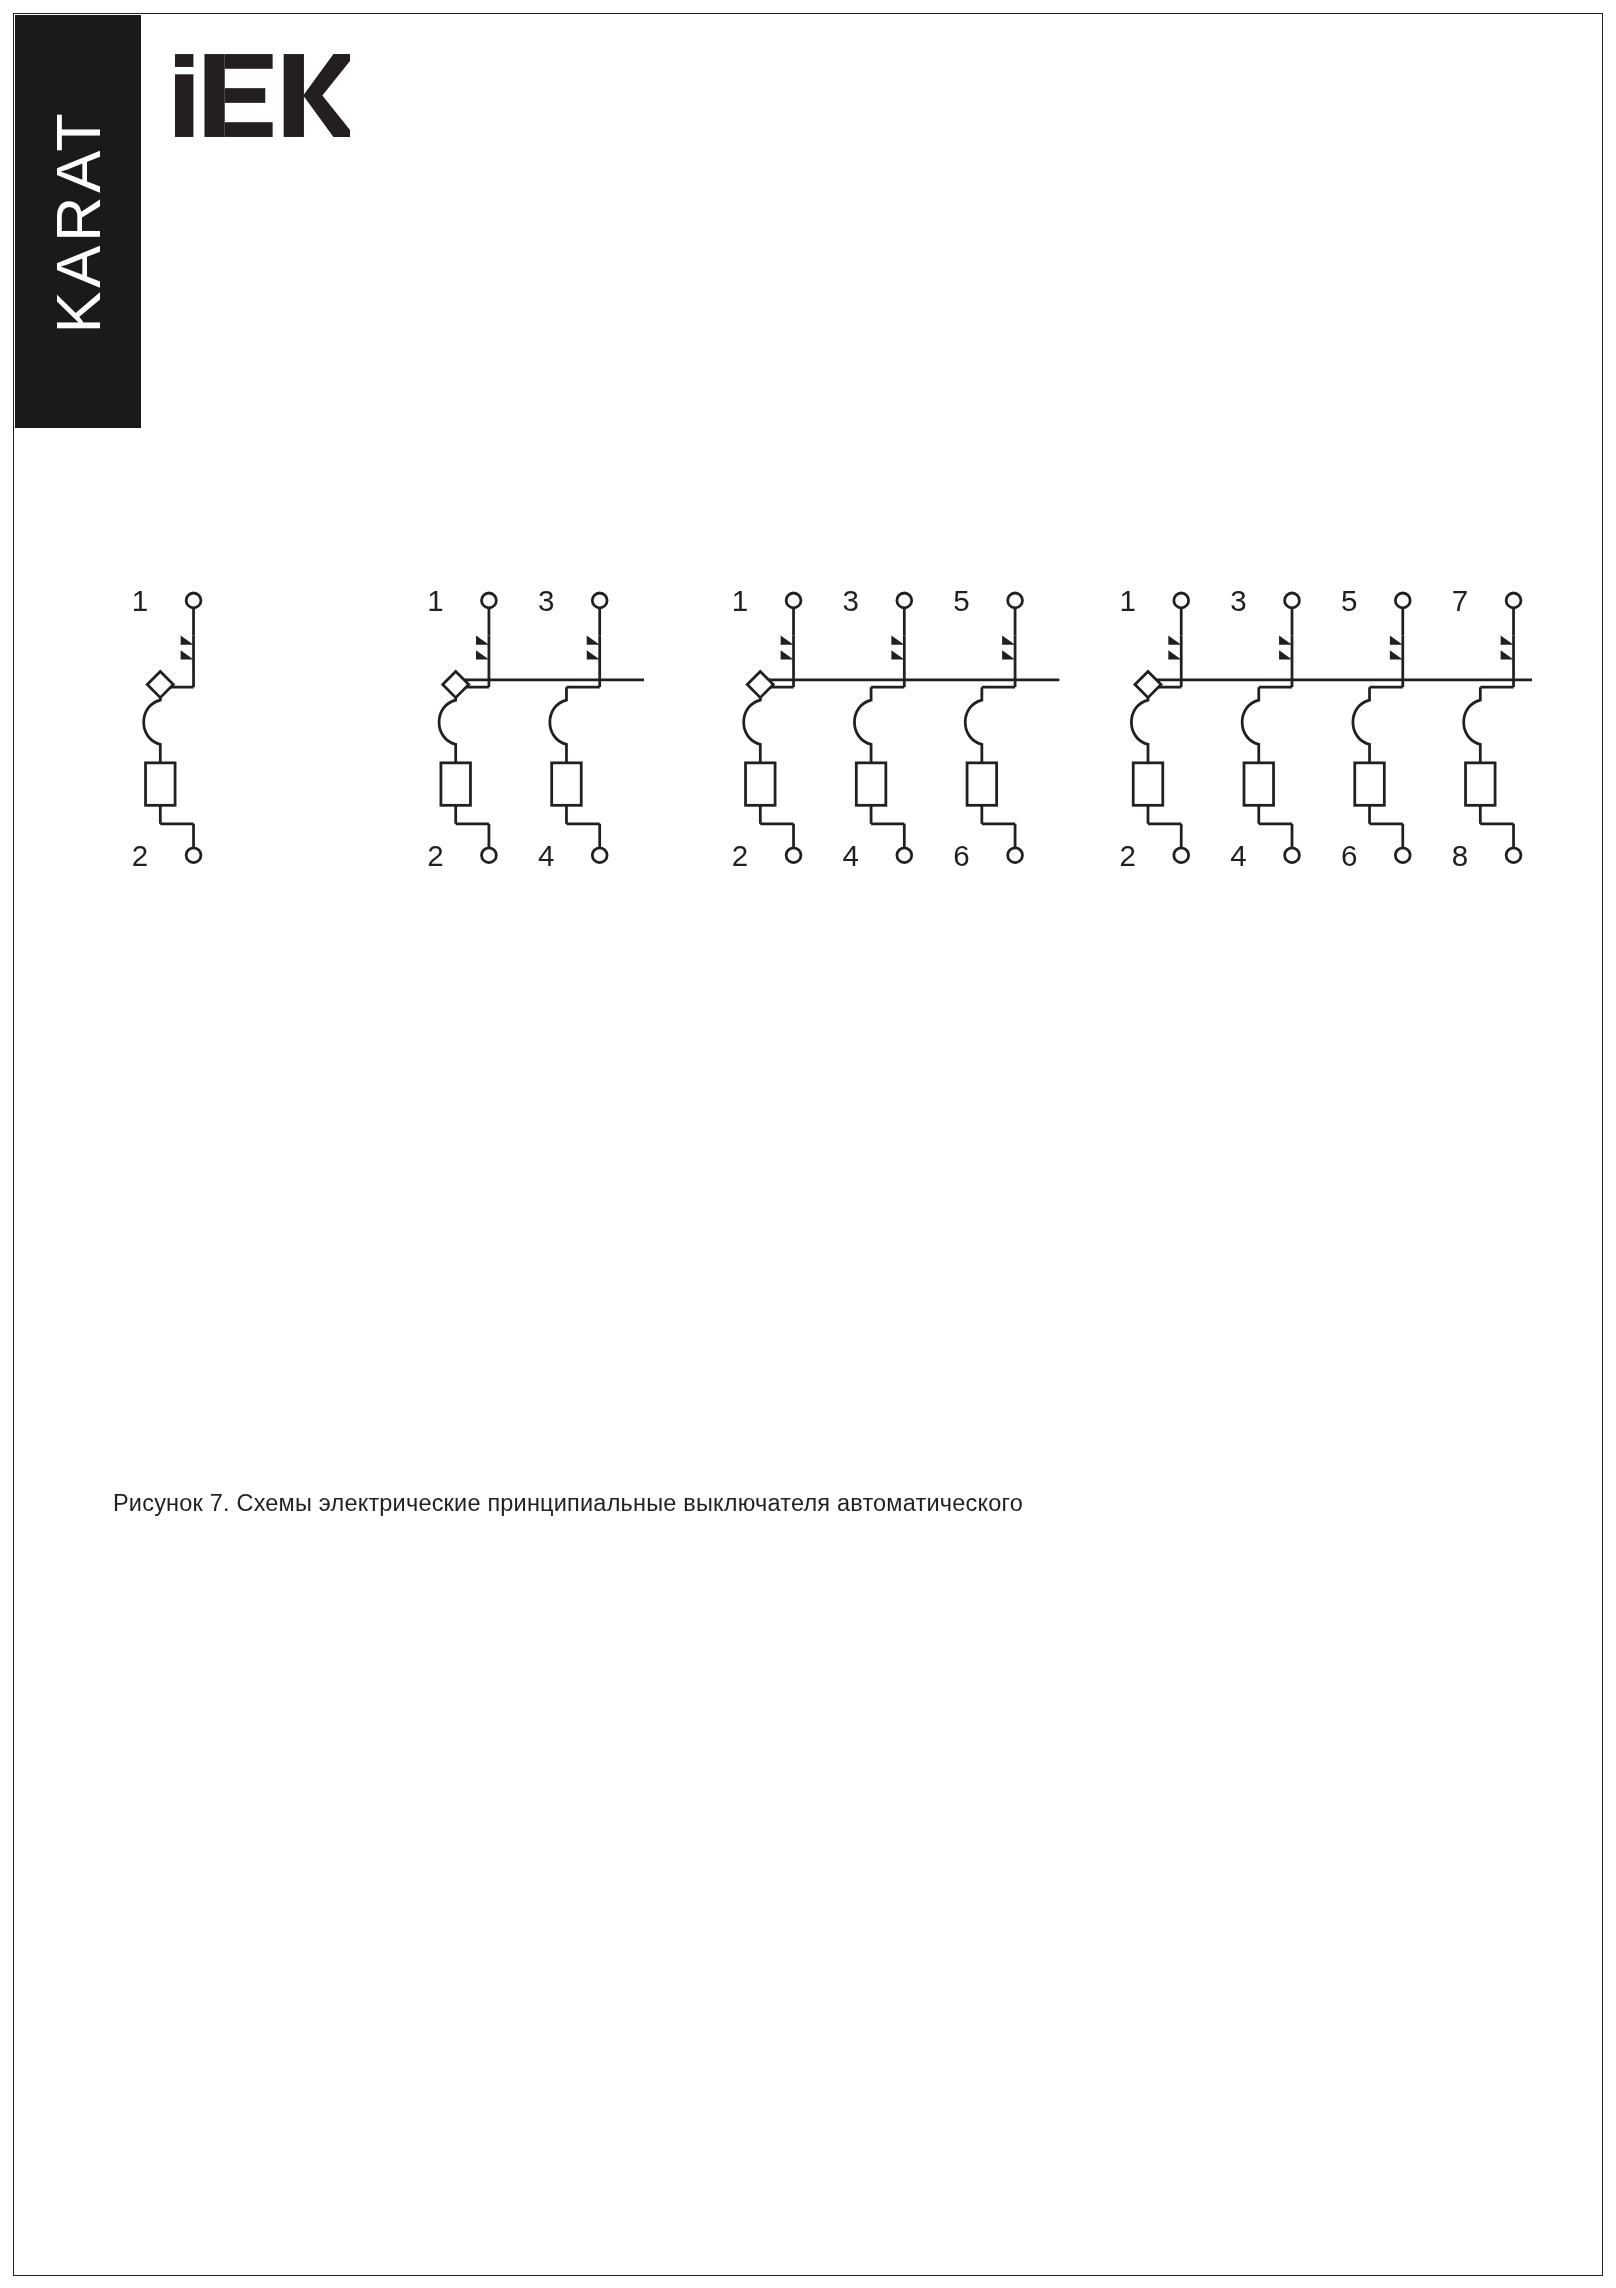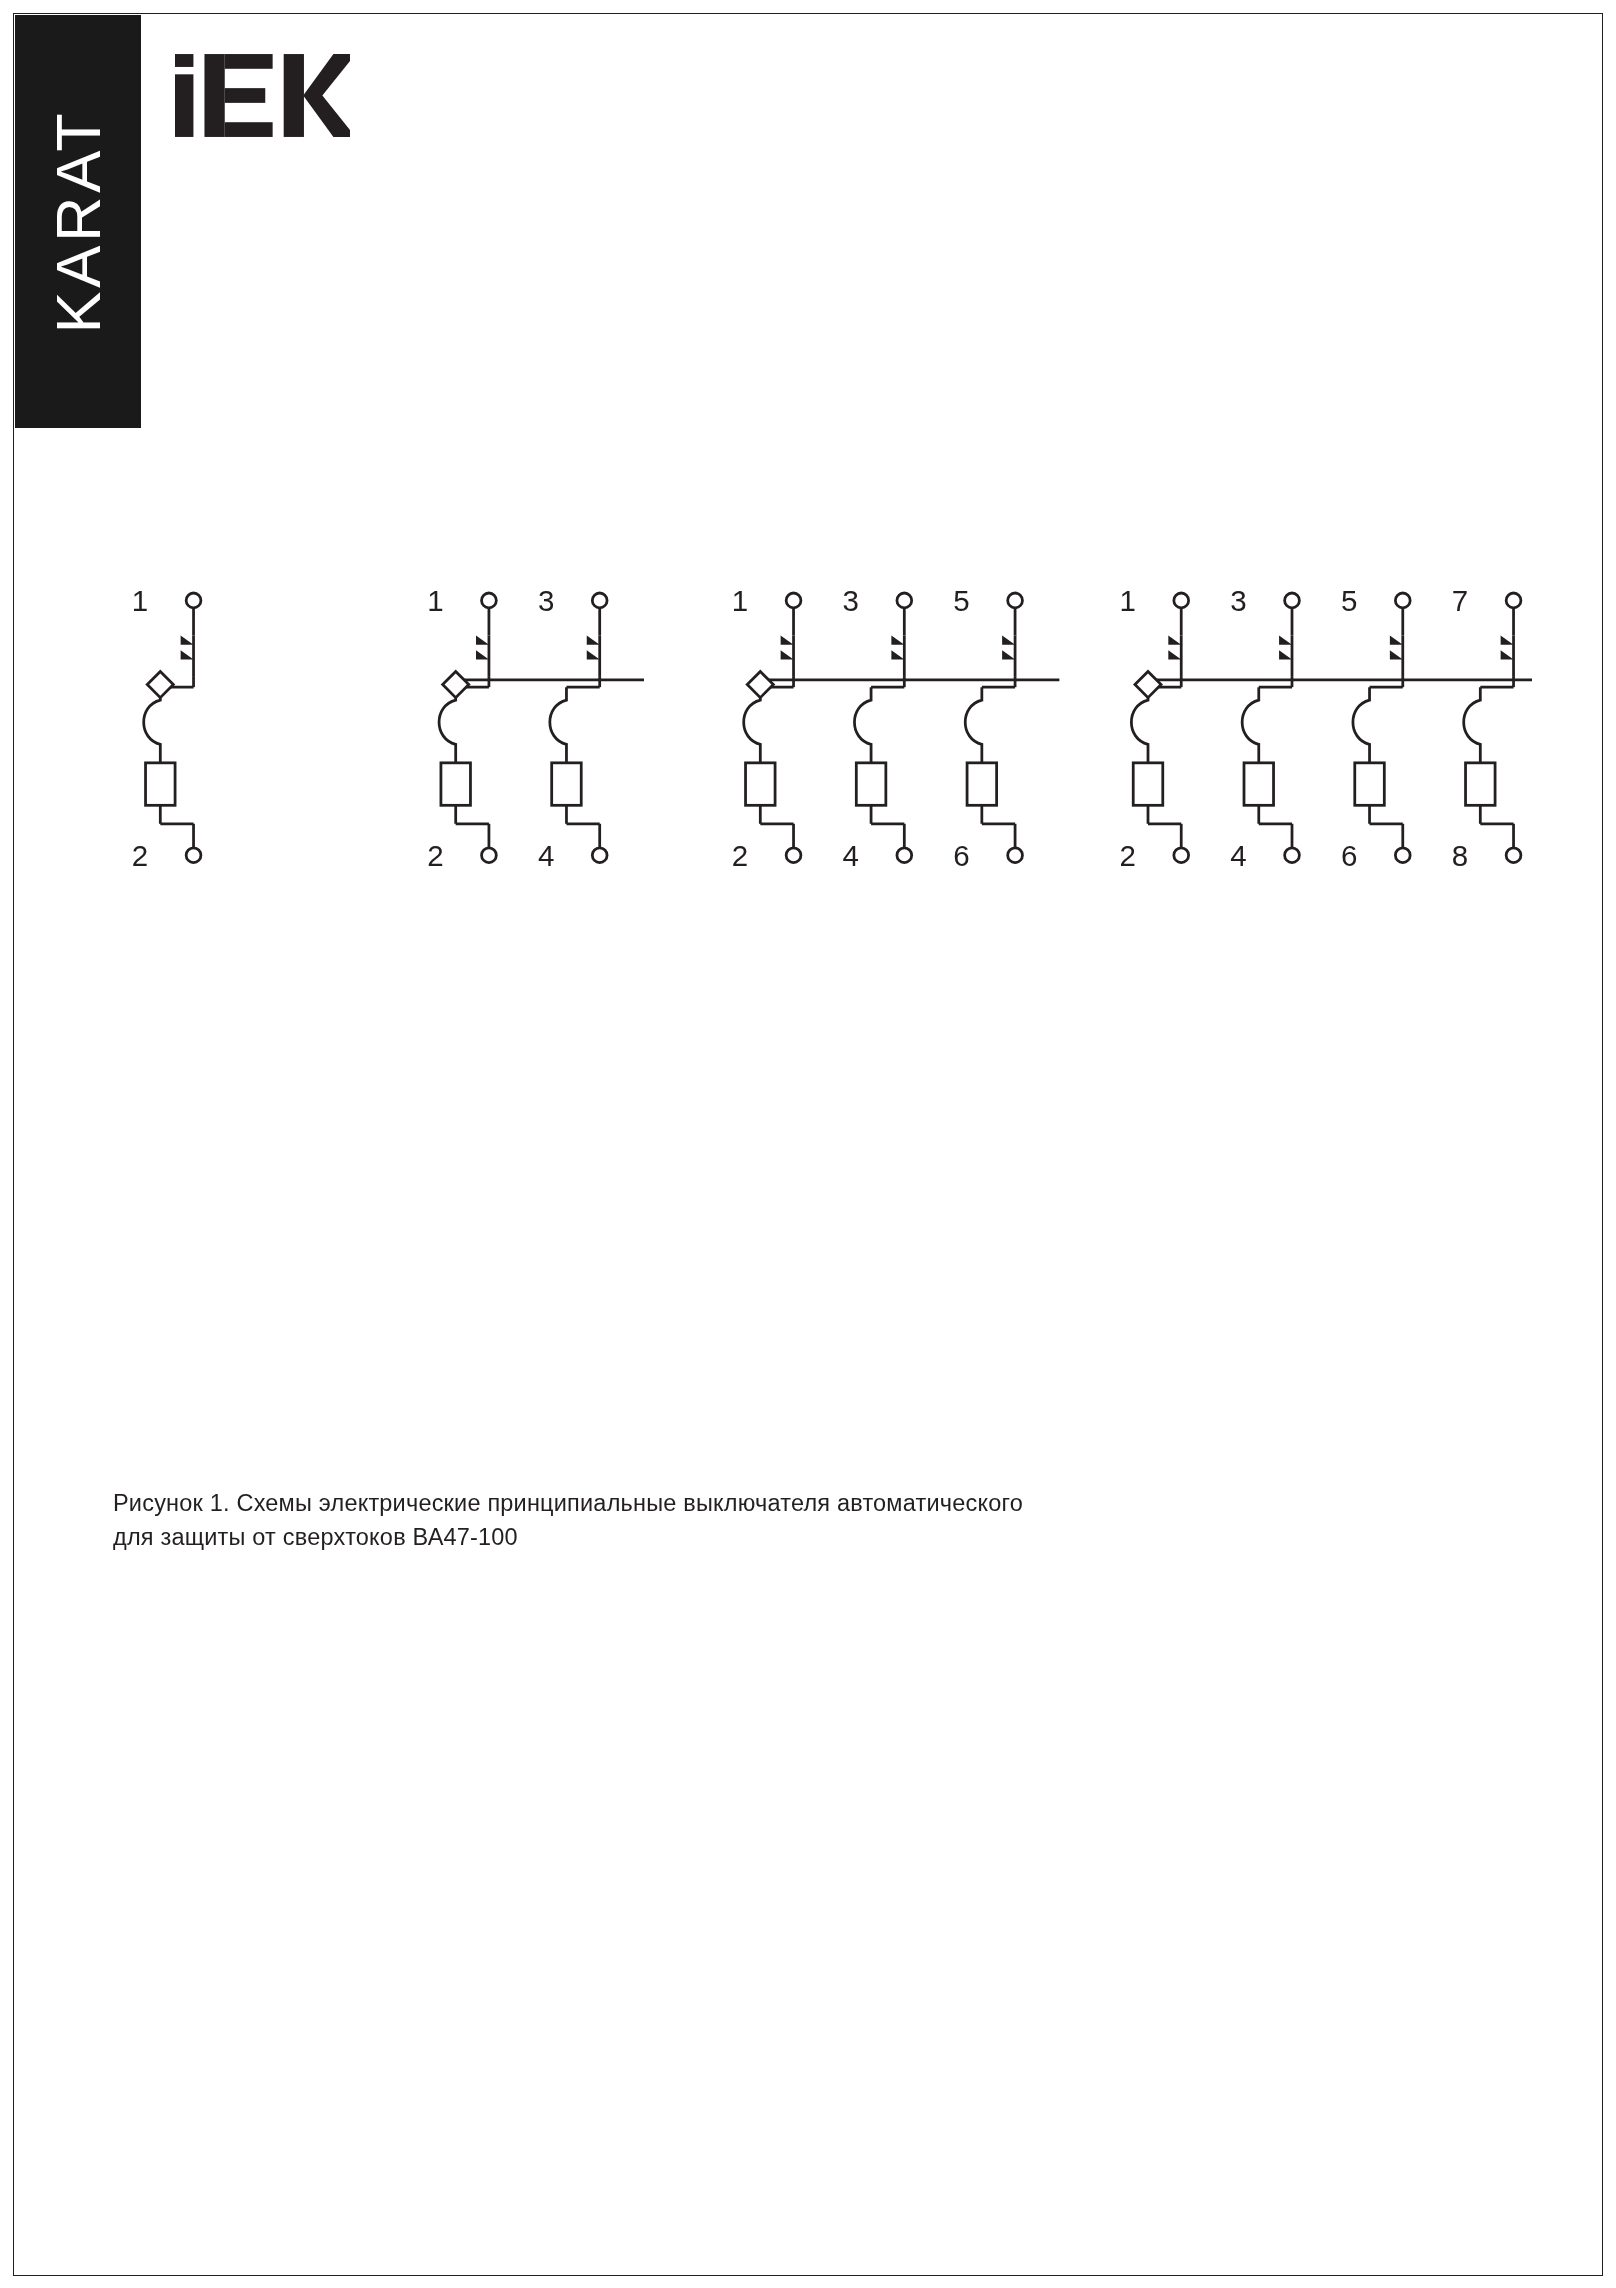--- a/index.html
+++ b/index.html
@@ -200,16 +200,15 @@
         <text x="62" y="298" font-family="'Liberation Sans',sans-serif" font-size="32" fill="#231f20" text-anchor="middle">4</text>
         <text x="182" y="298" font-family="'Liberation Sans',sans-serif" font-size="32" fill="#231f20" text-anchor="middle">6</text>
         <text x="302" y="298" font-family="'Liberation Sans',sans-serif" font-size="32" fill="#231f20" text-anchor="middle">8</text>
       </g>
 
     </g>
   </svg>
 </div>
 
 <div class="caption">
-  <span class="caption-line">Рисунок 1. Схемы электрические принципиальные выключателя автоматического</span>
-  <span class="caption-line">для защиты от сверхтоков ВА47-100</span>
+  <span class="caption-line">Рисунок 7. Схемы электрические принципиальные выключателя автоматического</span>
 </div>
 
 
 </body></html>

